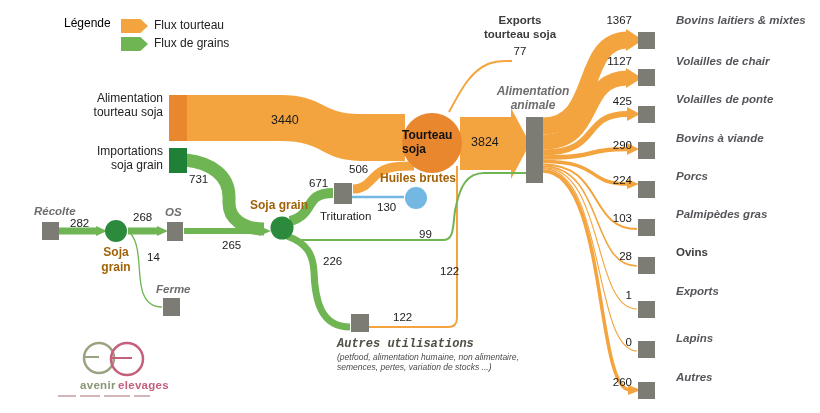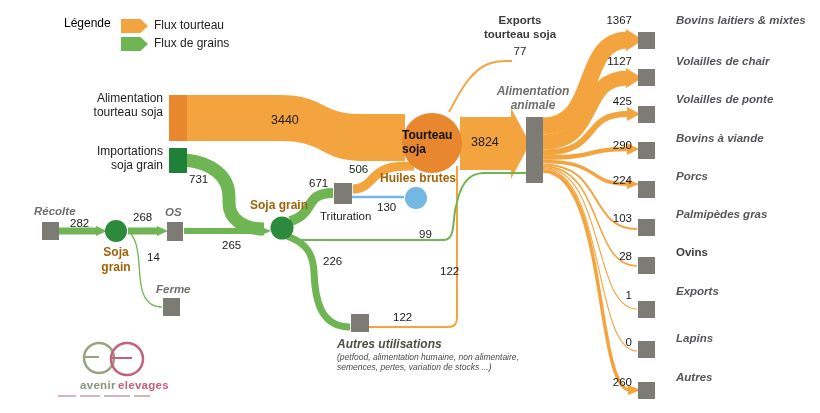--- a/index.html
+++ b/index.html
@@ -141,21 +141,21 @@
   <div class="lbl centered" style="left:478px;top:13px;width:84px;font-size:11.5px;color:#3c3c3c;font-weight:600;line-height:14px;">
     <div>Exports</div>
     <div>tourteau soja</div>
   </div>
   <div class="lbl centered" style="left:478px;top:45px;width:84px;">77</div>
   <div class="lbl site centered" style="left:488px;top:85px;width:90px;font-size:12px;line-height:13.5px;">
     <div>Alimentation</div>
     <div>animale</div>
   </div>
 
-  <div class="lbl autres-title" style="left:337px;top:338px;">Autres utilisations</div>
+  <div class="lbl autres-title" style="left:337px;top:338px;font-family:Liberation Mono, monospace;">Autres utilisations</div>
   <div class="lbl autres-sub" style="left:337px;top:362px;">semences, pertes, variation de stocks ...)</div>
   <div class="lbl autres-sub" style="left:337px;top:352px;">(petfood, alimentation humaine, non alimentaire,</div>
 
   <div class="dest-num" style="top:14px;">1367</div>
   <div class="dest-name" style="top:14px;">Bovins laitiers &amp; mixtes</div>
   <div class="dest-square" style="top:32px;"></div>
 
   <div class="dest-num" style="top:55px;">1127</div>
   <div class="dest-name" style="top:55px;">Volailles de chair</div>
   <div class="dest-square" style="top:69px;"></div>

